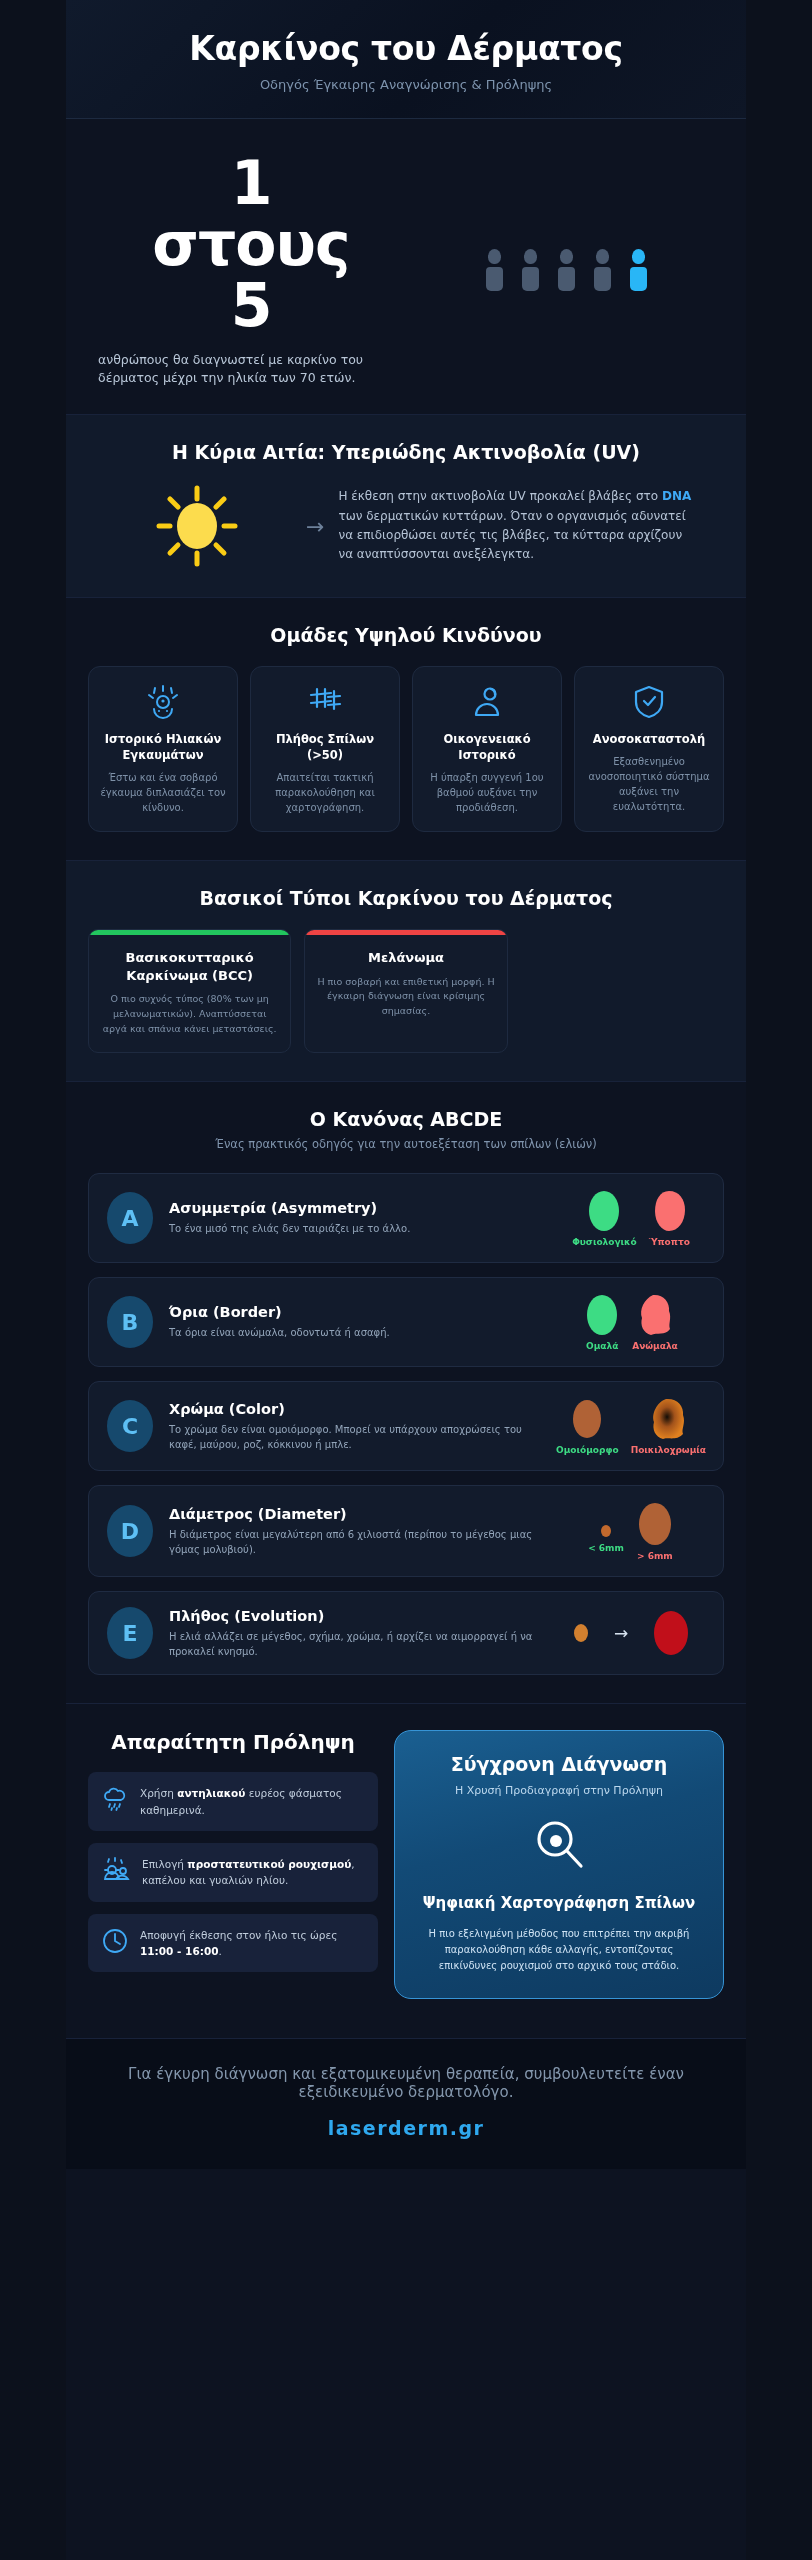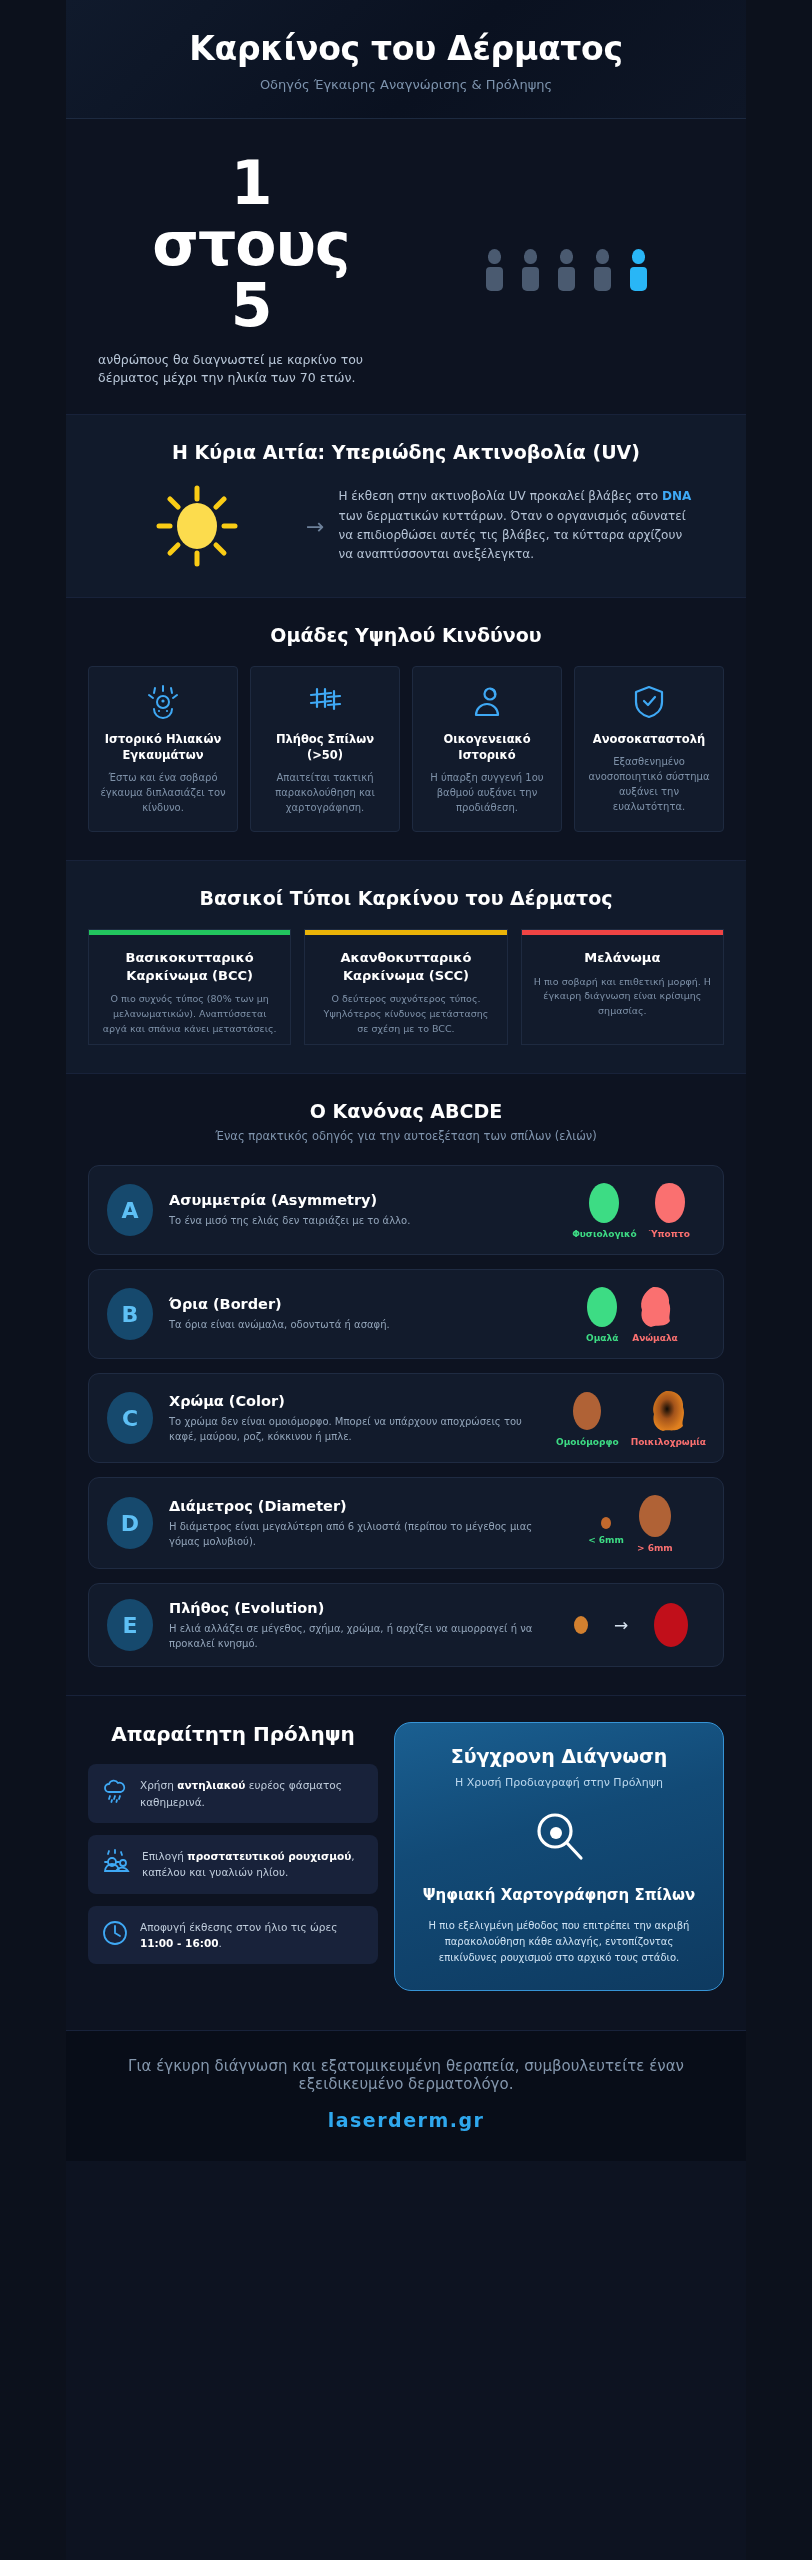--- a/index.html
+++ b/index.html
@@ -124,21 +124,21 @@
 
   
   .risk-grid {
     display: grid;
     grid-template-columns: repeat(4, 1fr);
     gap: 12px;
   }
   .risk-card {
     background: #121b2c;
     border: 1px solid #1e2a40;
-    border-radius: 4px;
+    border-radius: 12px;
     padding: 18px 10px 16px;
     text-align: center;
   }
   .risk-icon { margin-bottom: 12px; height: 34px; }
   .risk-name {
     font-size: 11.5px;
     font-weight: bold;
     color: #ffffff;
     line-height: 1.4;
     margin-bottom: 7px;
@@ -151,22 +151,22 @@
 
   
   .type-grid {
     display: grid;
     grid-template-columns: repeat(3, 1fr);
     gap: 13px;
   }
   .type-card {
     background: #121b2c;
     border: 1px solid #1e2a40;
-    border-radius: 0;
-    padding: 0 0 8px;
+    border-radius: 10px;
+    padding: 0 0 16px;
     overflow: hidden;
     text-align: center;
   }
   .type-bar { height: 5px; width: 100%; }
   .type-name {
     font-size: 13px;
     font-weight: bold;
     color: #ffffff;
     line-height: 1.35;
     margin: 14px 12px 8px;
@@ -446,25 +446,20 @@
 
   <div class="section alt">
     <div class="section-title">Βασικοί Τύποι Καρκίνου του Δέρματος</div>
     <div class="type-grid">
       <div class="type-card">
         <div class="type-bar" style="background: rgb(34, 197, 94);"></div>
         <div class="type-name">Βασικοκυτταρικό Καρκίνωμα (BCC)</div>
         <div class="type-desc">Ο πιο συχνός τύπος (80% των μη μελανωματικών). Αναπτύσσεται αργά και σπάνια κάνει μεταστάσεις.</div>
       </div>
       <div class="type-card">
-        <div class="type-bar" style="background: rgb(234, 179, 8);"></div>
-        <div class="type-name">Ακανθοκυτταρικό Καρκίνωμα (SCC)</div>
-        <div class="type-desc">Ο δεύτερος συχνότερος τύπος. Υψηλότερος κίνδυνος μετάστασης σε σχέση με το BCC.</div>
-      </div>
-      <div class="type-card">
         <div class="type-bar" style="background: rgb(239, 68, 68);"></div>
         <div class="type-name">Μελάνωμα</div>
         <div class="type-desc">Η πιο σοβαρή και επιθετική μορφή. Η έγκαιρη διάγνωση είναι κρίσιμης σημασίας.</div>
       </div>
     </div>
   </div>
 
   <div class="section">
     <div class="section-title">Ο Κανόνας ABCDE</div>
     <div class="section-sub">Ένας πρακτικός οδηγός για την αυτοεξέταση των σπίλων (ελιών)</div>

